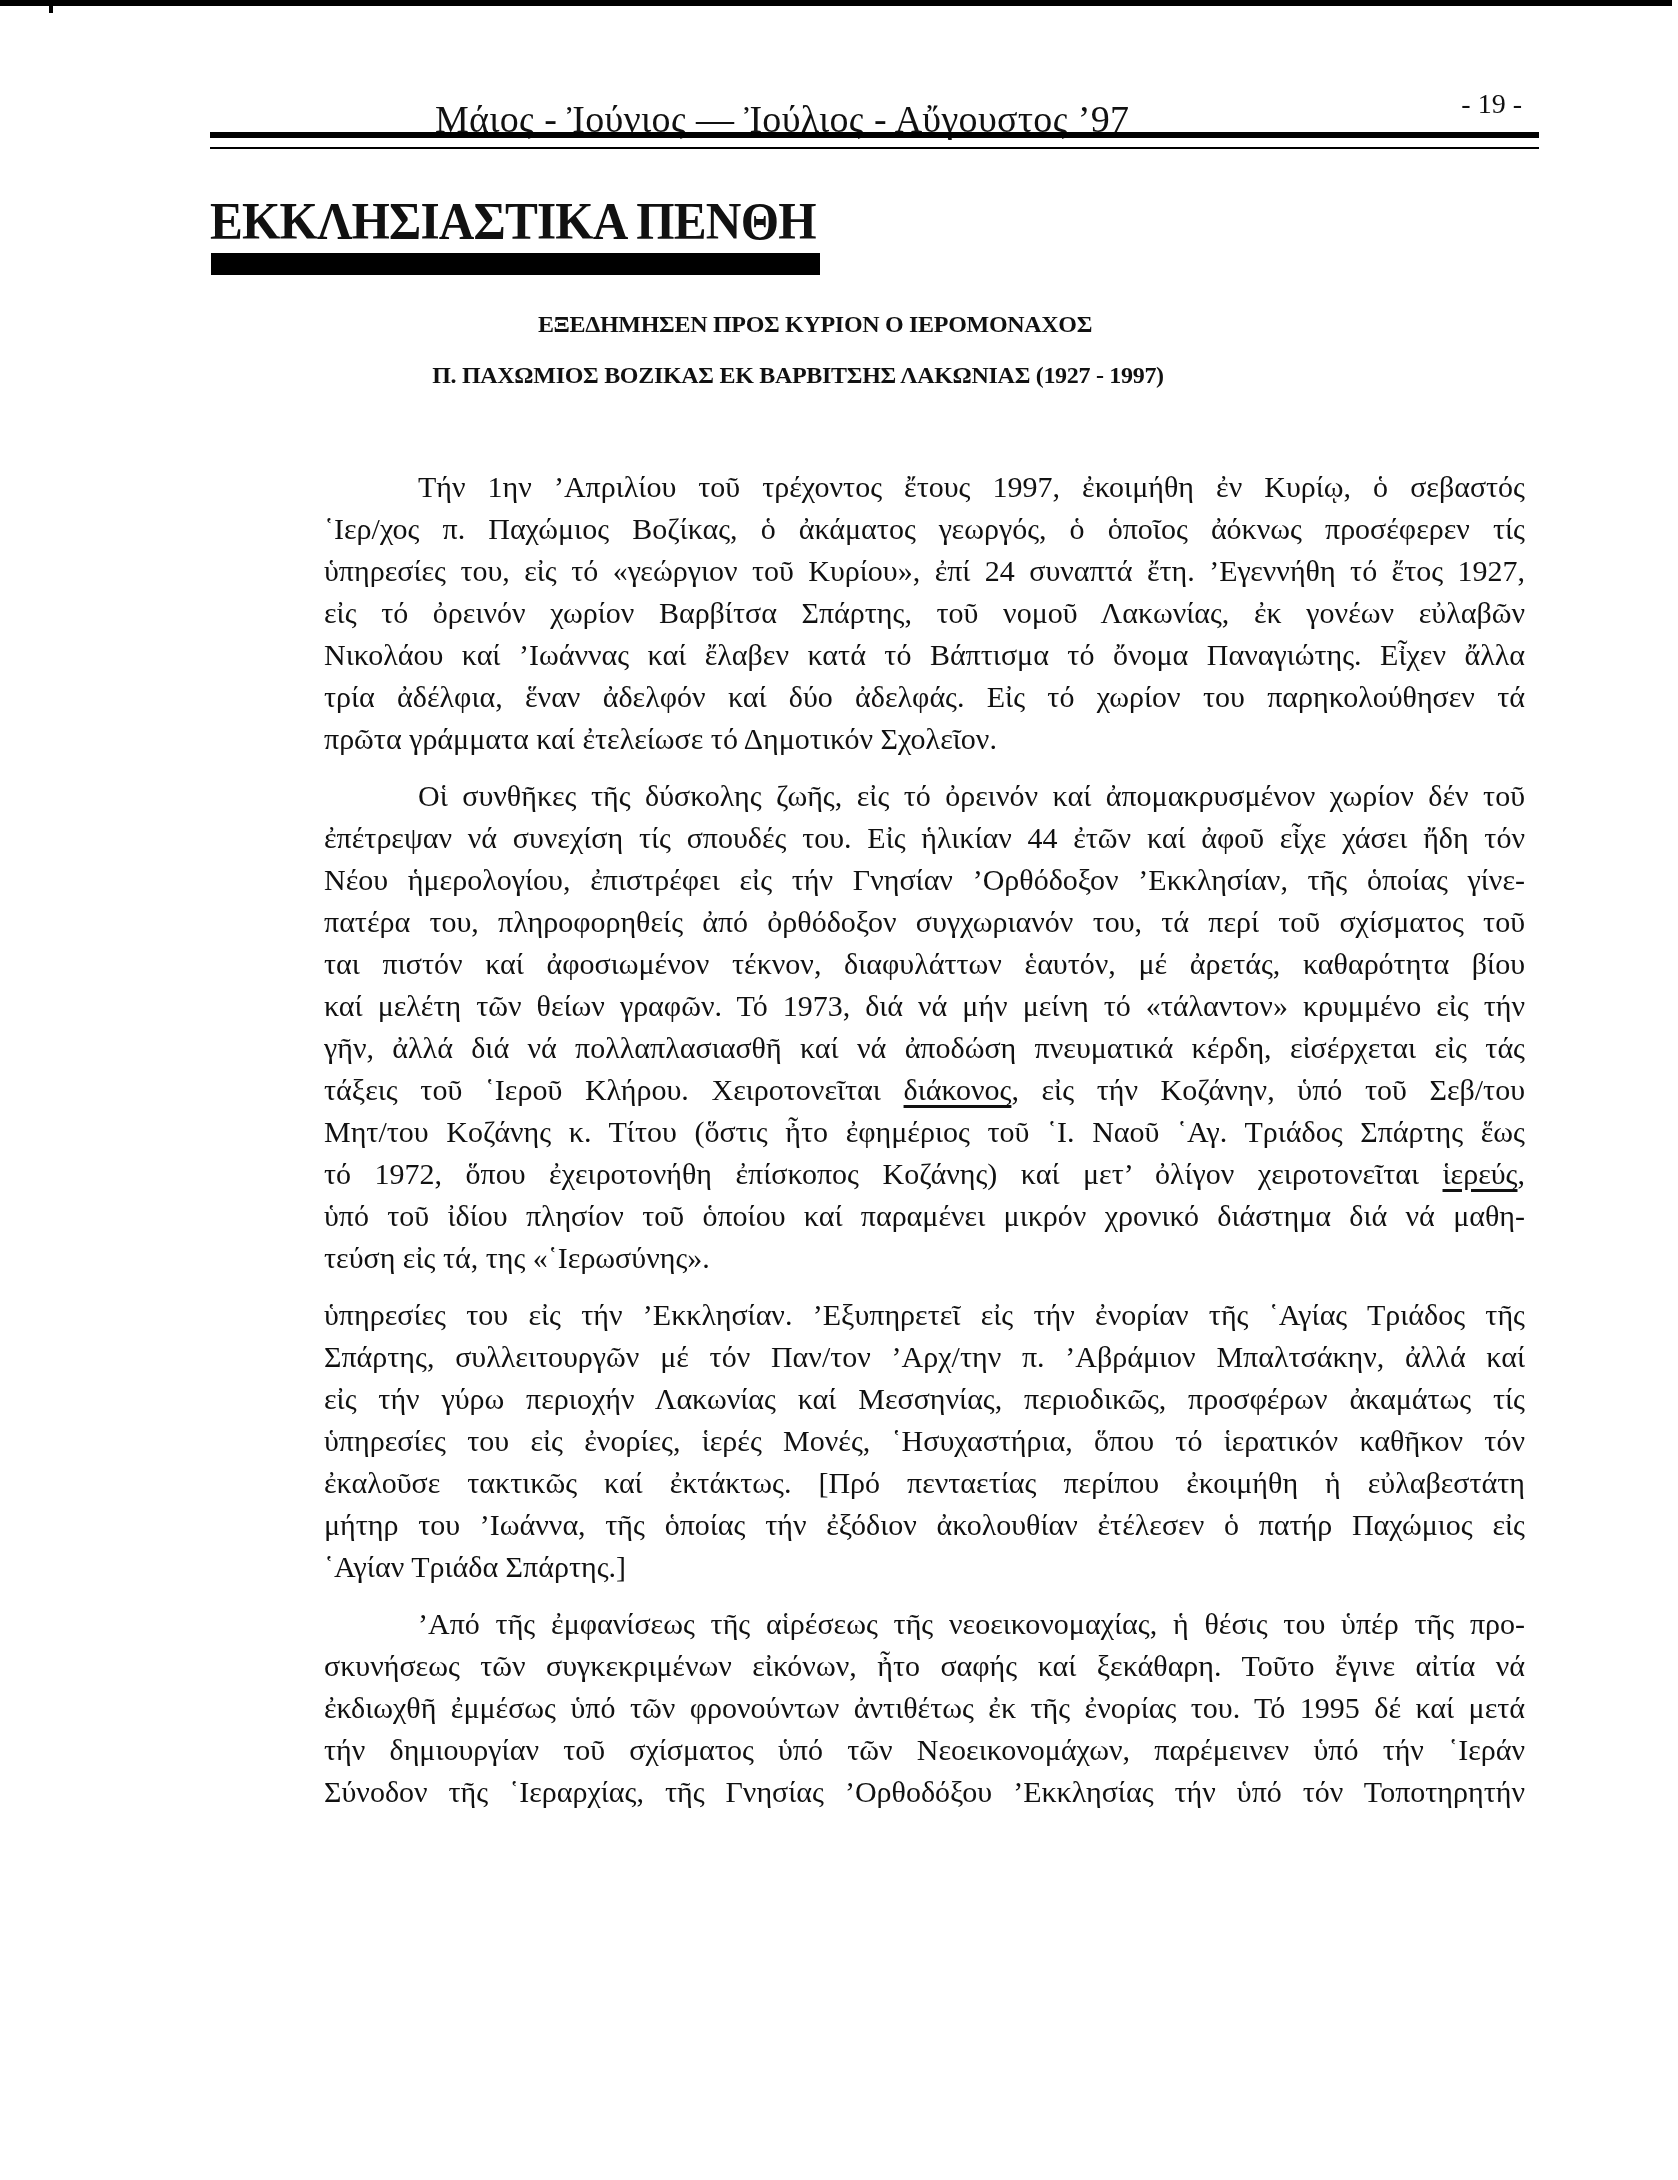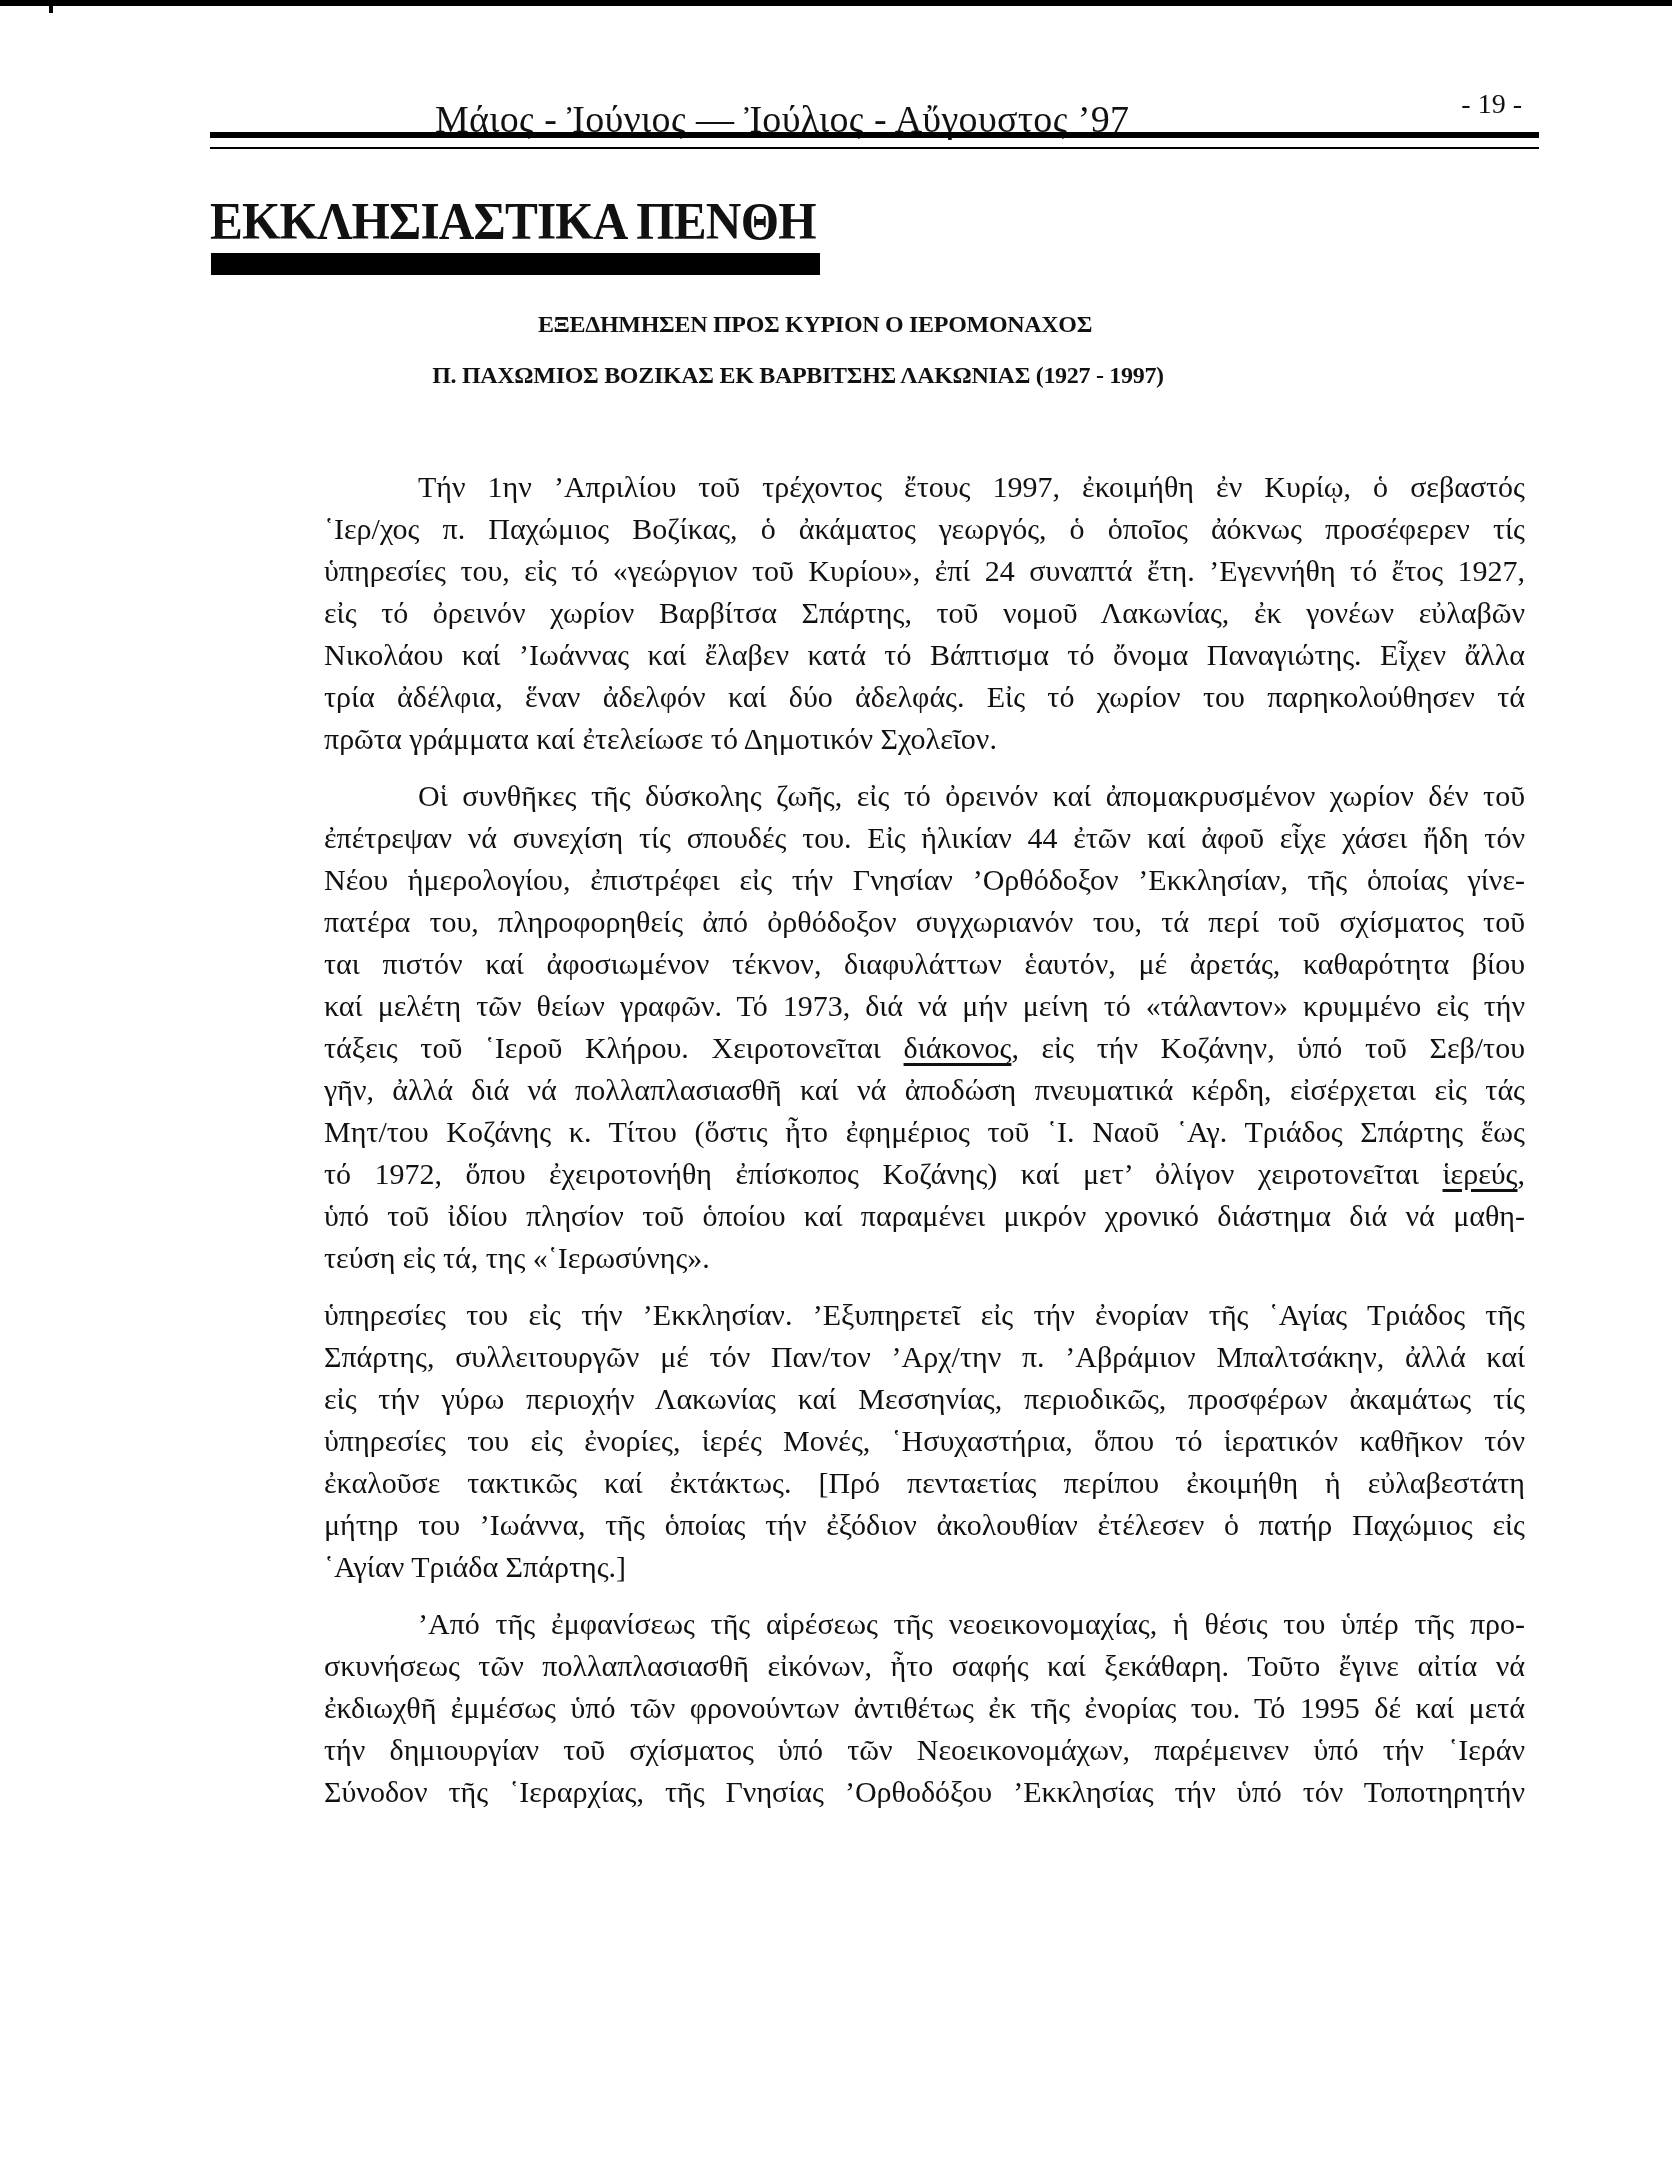--- a/index.html
+++ b/index.html
@@ -77,37 +77,37 @@
       <span class="line">τρία ἀδέλφια, ἕναν ἀδελφόν καί δύο ἀδελφάς. Εἰς τό χωρίον του παρηκολούθησεν τά</span>
       <span class="line last">πρῶτα γράμματα καί ἐτελείωσε τό Δημοτικόν Σχολεῖον.</span>
     </p>
     <p>
       <span class="line" style="padding-left: 94px;">Οἱ συνθῆκες τῆς δύσκολης ζωῆς, εἰς τό ὀρεινόν καί ἀπομακρυσμένον χωρίον δέν τοῦ</span>
       <span class="line">ἐπέτρεψαν νά συνεχίση τίς σπουδές του. Εἰς ἡλικίαν 44 ἐτῶν καί ἀφοῦ εἶχε χάσει ἤδη τόν</span>
       <span class="line">Νέου ἡμερολογίου, ἐπιστρέφει εἰς τήν Γνησίαν ’Ορθόδοξον ’Εκκλησίαν, τῆς ὁποίας γίνε-</span>
       <span class="line">πατέρα του, πληροφορηθείς ἀπό ὀρθόδοξον συγχωριανόν του, τά περί τοῦ σχίσματος τοῦ</span>
       <span class="line">ται πιστόν καί ἀφοσιωμένον τέκνον, διαφυλάττων ἑαυτόν, μέ ἀρετάς, καθαρότητα βίου</span>
       <span class="line">καί μελέτη τῶν θείων γραφῶν. Τό 1973, διά νά μήν μείνη τό «τάλαντον» κρυμμένο εἰς τήν</span>
+      <span class="line">γῆν, ἀλλά διά νά πολλαπλασιασθῆ καί νά ἀποδώση πνευματικά κέρδη, εἰσέρχεται εἰς τάς</span>
       <span class="line">τάξεις τοῦ ῾Ιεροῦ Κλήρου. Χειροτονεῖται <span class="u">διάκονος</span>, εἰς τήν Κοζάνην, ὑπό τοῦ Σεβ/του</span>
-      <span class="line">γῆν, ἀλλά διά νά πολλαπλασιασθῆ καί νά ἀποδώση πνευματικά κέρδη, εἰσέρχεται εἰς τάς</span>
       <span class="line">Μητ/του  Κοζάνης κ. Τίτου (ὅστις ἦτο ἐφημέριος τοῦ ῾Ι. Ναοῦ ῾Αγ. Τριάδος Σπάρτης ἕως</span>
       <span class="line">τό 1972, ὅπου ἐχειροτονήθη ἐπίσκοπος Κοζάνης) καί μετ’ ὀλίγον χειροτονεῖται <span class="u">ἱερεύς</span>,</span>
       <span class="line">ὑπό τοῦ ἰδίου πλησίον τοῦ ὁποίου καί παραμένει μικρόν χρονικό διάστημα διά νά μαθη-</span>
       <span class="line last">τεύση εἰς τά, της «῾Ιερωσύνης».</span>
     </p>
     <p>
       <span class="line">ὑπηρεσίες του εἰς τήν ’Εκκλησίαν. ’Εξυπηρετεῖ εἰς τήν ἐνορίαν τῆς ῾Αγίας Τριάδος τῆς</span>
       <span class="line">Σπάρτης, συλλειτουργῶν μέ τόν Παν/τον ’Αρχ/την π. ’Αβράμιον Μπαλτσάκην, ἀλλά καί</span>
       <span class="line">εἰς τήν γύρω περιοχήν Λακωνίας καί Μεσσηνίας, περιοδικῶς, προσφέρων ἀκαμάτως τίς</span>
       <span class="line">ὑπηρεσίες του εἰς ἐνορίες, ἱερές Μονές, ῾Ησυχαστήρια, ὅπου τό ἱερατικόν καθῆκον τόν</span>
       <span class="line">ἐκαλοῦσε τακτικῶς καί ἐκτάκτως. [Πρό πενταετίας περίπου ἐκοιμήθη ἡ εὐλαβεστάτη</span>
       <span class="line">μήτηρ του ’Ιωάννα, τῆς ὁποίας τήν ἐξόδιον ἀκολουθίαν ἐτέλεσεν ὁ πατήρ Παχώμιος εἰς</span>
       <span class="line last">῾Αγίαν Τριάδα Σπάρτης.]</span>
     </p>
     <p>
       <span class="line" style="padding-left: 94px;">’Από τῆς ἐμφανίσεως τῆς αἱρέσεως τῆς νεοεικονομαχίας, ἡ θέσις του ὑπέρ τῆς προ-</span>
-      <span class="line">σκυνήσεως τῶν πολλαπλασιασθῆ εἰκόνων, ἦτο σαφής καί ξεκάθαρη. Τοῦτο ἔγινε αἰτία νά</span>
+      <span class="line">σκυνήσεως τῶν συγκεκριμένων εἰκόνων, ἦτο σαφής καί ξεκάθαρη. Τοῦτο ἔγινε αἰτία νά</span>
       <span class="line">ἐκδιωχθῆ ἐμμέσως ὑπό τῶν φρονούντων ἀντιθέτως ἐκ τῆς ἐνορίας του. Τό 1995 δέ καί μετά</span>
       <span class="line">τήν δημιουργίαν τοῦ σχίσματος ὑπό τῶν Νεοεικονομάχων, παρέμεινεν ὑπό τήν ῾Ιεράν</span>
       <span class="line">Σύνοδον τῆς ῾Ιεραρχίας, τῆς Γνησίας ’Ορθοδόξου ’Εκκλησίας τήν ὑπό τόν Τοποτηρητήν</span>
     </p>
   </div>
 
 
 </body></html>

